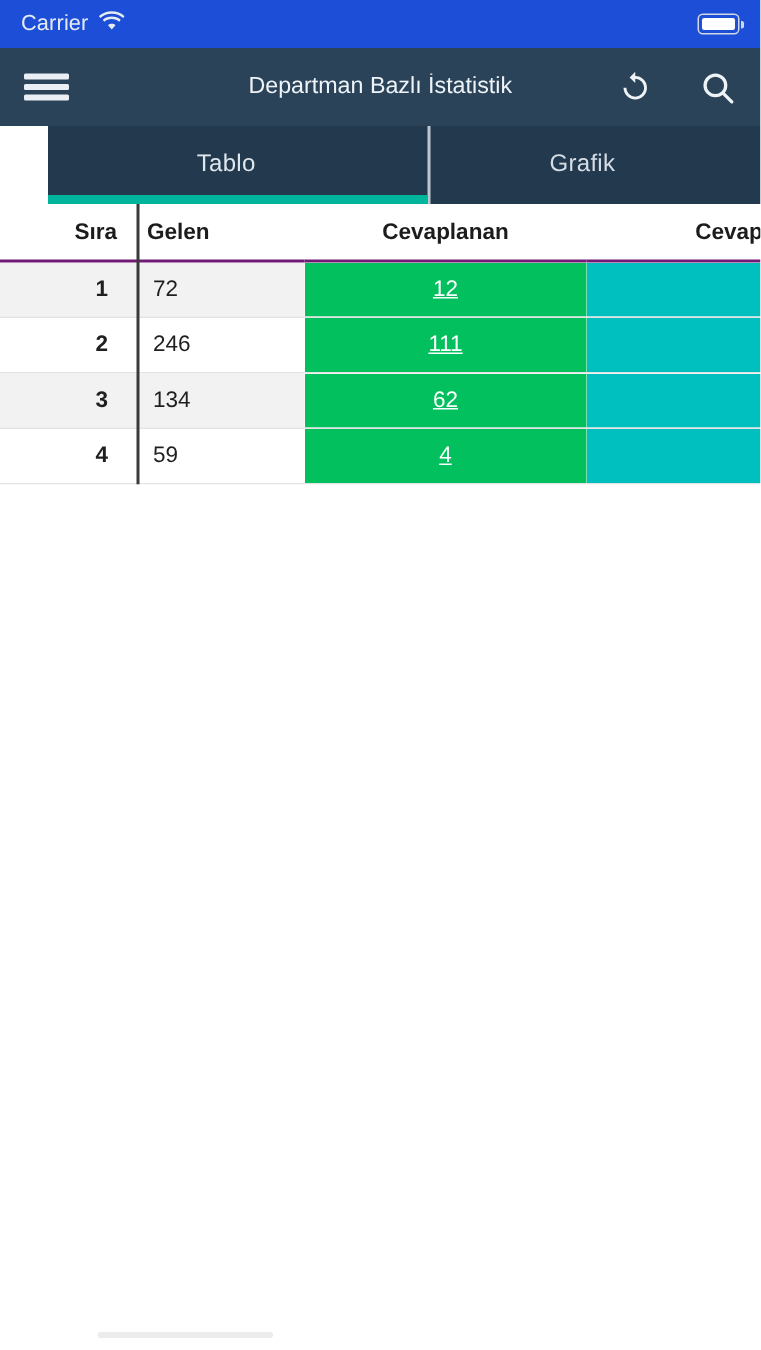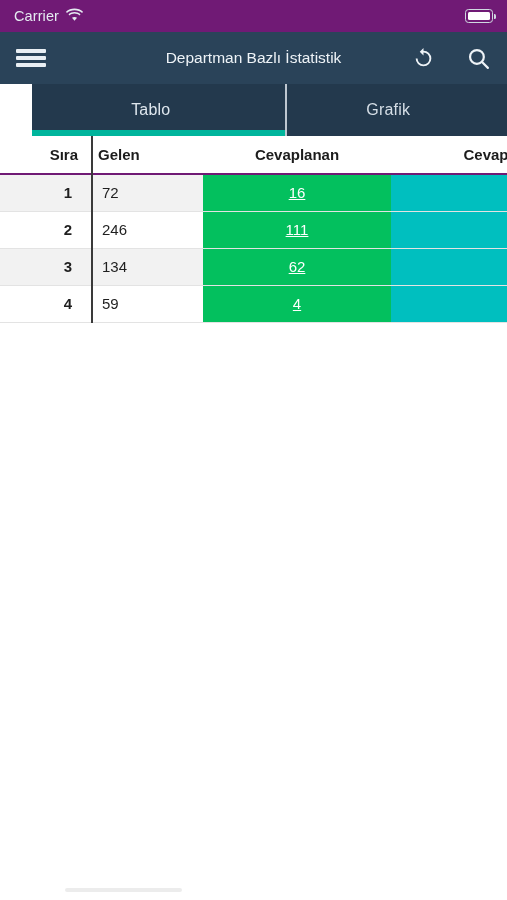--- a/index.html
+++ b/index.html
@@ -15,21 +15,21 @@
   #app {
     position: relative;
     width: 507px;
     height: 900px;
     background: #ffffff;
   }
 
   
   .status-bar {
     height: 30px;
-    background: #701a75;
+    background: #1d4ed8;
     display: flex;
     align-items: center;
     padding: 16px 14px;
     color: #e8eef3;
     position: relative;
   }
   .status-left {
     display: flex;
     align-items: center;
     gap: 7px;
@@ -320,21 +320,21 @@
           <th class="th-sira">Sıra</th>
           <th class="th-gelen">Gelen</th>
           <th class="th-cevap">Cevaplanan</th>
           <th class="th-cevapm">Cevaplanm</th>
         </tr>
       </thead>
       <tbody>
         <tr class="odd">
           <td class="td-sira">1</td>
           <td class="td-gelen">72</td>
-          <td class="td-cevap"><span class="cell-link">16</span></td>
+          <td class="td-cevap"><span class="cell-link">12</span></td>
           <td class="td-cevapm"></td>
         </tr>
         <tr class="even">
           <td class="td-sira">2</td>
           <td class="td-gelen">246</td>
           <td class="td-cevap"><span class="cell-link">111</span></td>
           <td class="td-cevapm"></td>
         </tr>
         <tr class="odd">
           <td class="td-sira">3</td>

